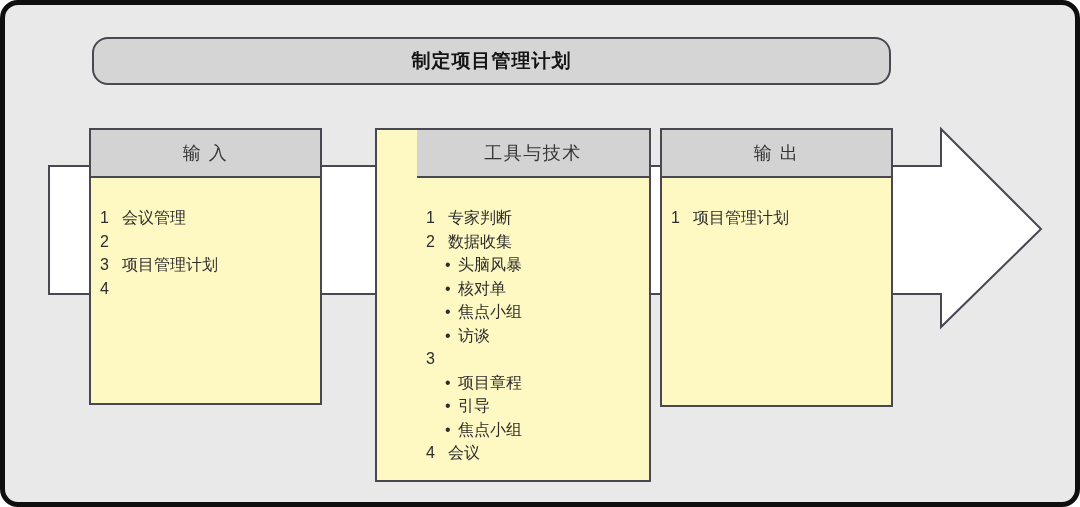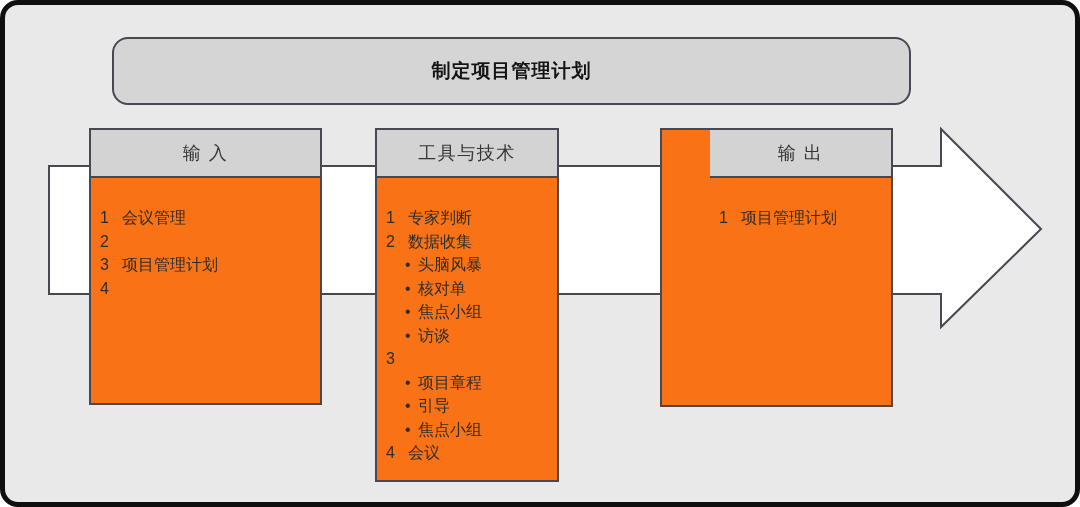--- a/index.html
+++ b/index.html
@@ -26,38 +26,37 @@
   }
   .arrow-svg polygon {
     fill: #ffffff;
     stroke: #474852;
     stroke-width: 2;
     stroke-linejoin: miter;
   }
   .title-banner {
     position: absolute;
     left: 87px; top: 32px;
-    width: 799px; height: 68px;
+    width: 799px; height: 48px;
     box-sizing: border-box;
     background: #d5d5d5;
     border: 2px solid #474852;
     border-radius: 16px;
     display: flex;
     align-items: center;
     justify-content: center;
     font-size: 19px;
     font-weight: bold;
     color: #141414;
     letter-spacing: 1px;
-    margin-left: 20px;
   }
   .col-box {
     position: absolute;
     box-sizing: border-box;
-    background: #f97316;
+    background: #fef9c3;
     border: 2px solid #474852;
   }
   .col-box .hdr {
     box-sizing: border-box;
     height: 48px;
     background: #d3d3d3;
     border-bottom: 2px solid #474852;
     display: flex;
     align-items: center;
     justify-content: center;
@@ -82,22 +81,22 @@
   }
   .item.bullet {
     padding-left: 19px;
   }
   .item .dot {
     width: 13px;
     flex: 0 0 13px;
     color: #2d2d2d;
   }
   #box-inputs  { left: 84px;  top: 123px; width: 233px; height: 277px; }
-  #box-tools   { left: 370px; top: 123px; width: 184px; height: 354px; }
-  #box-outputs { left: 655px; top: 123px; width: 233px; height: 279px; padding-left: 48px; }
+  #box-tools   { left: 370px; top: 123px; width: 276px; height: 354px; padding-left: 40px; }
+  #box-outputs { left: 655px; top: 123px; width: 233px; height: 279px; }
 </style>
 </head>
 <body>
 
 <div class="page">
 
   <svg class="arrow-svg" viewBox="0 0 1080 507" xmlns="http://www.w3.org/2000/svg">
     <polygon points="44,161 936,161 936,124 1036,224 936,322 936,289 44,289"></polygon>
   </svg>
 

